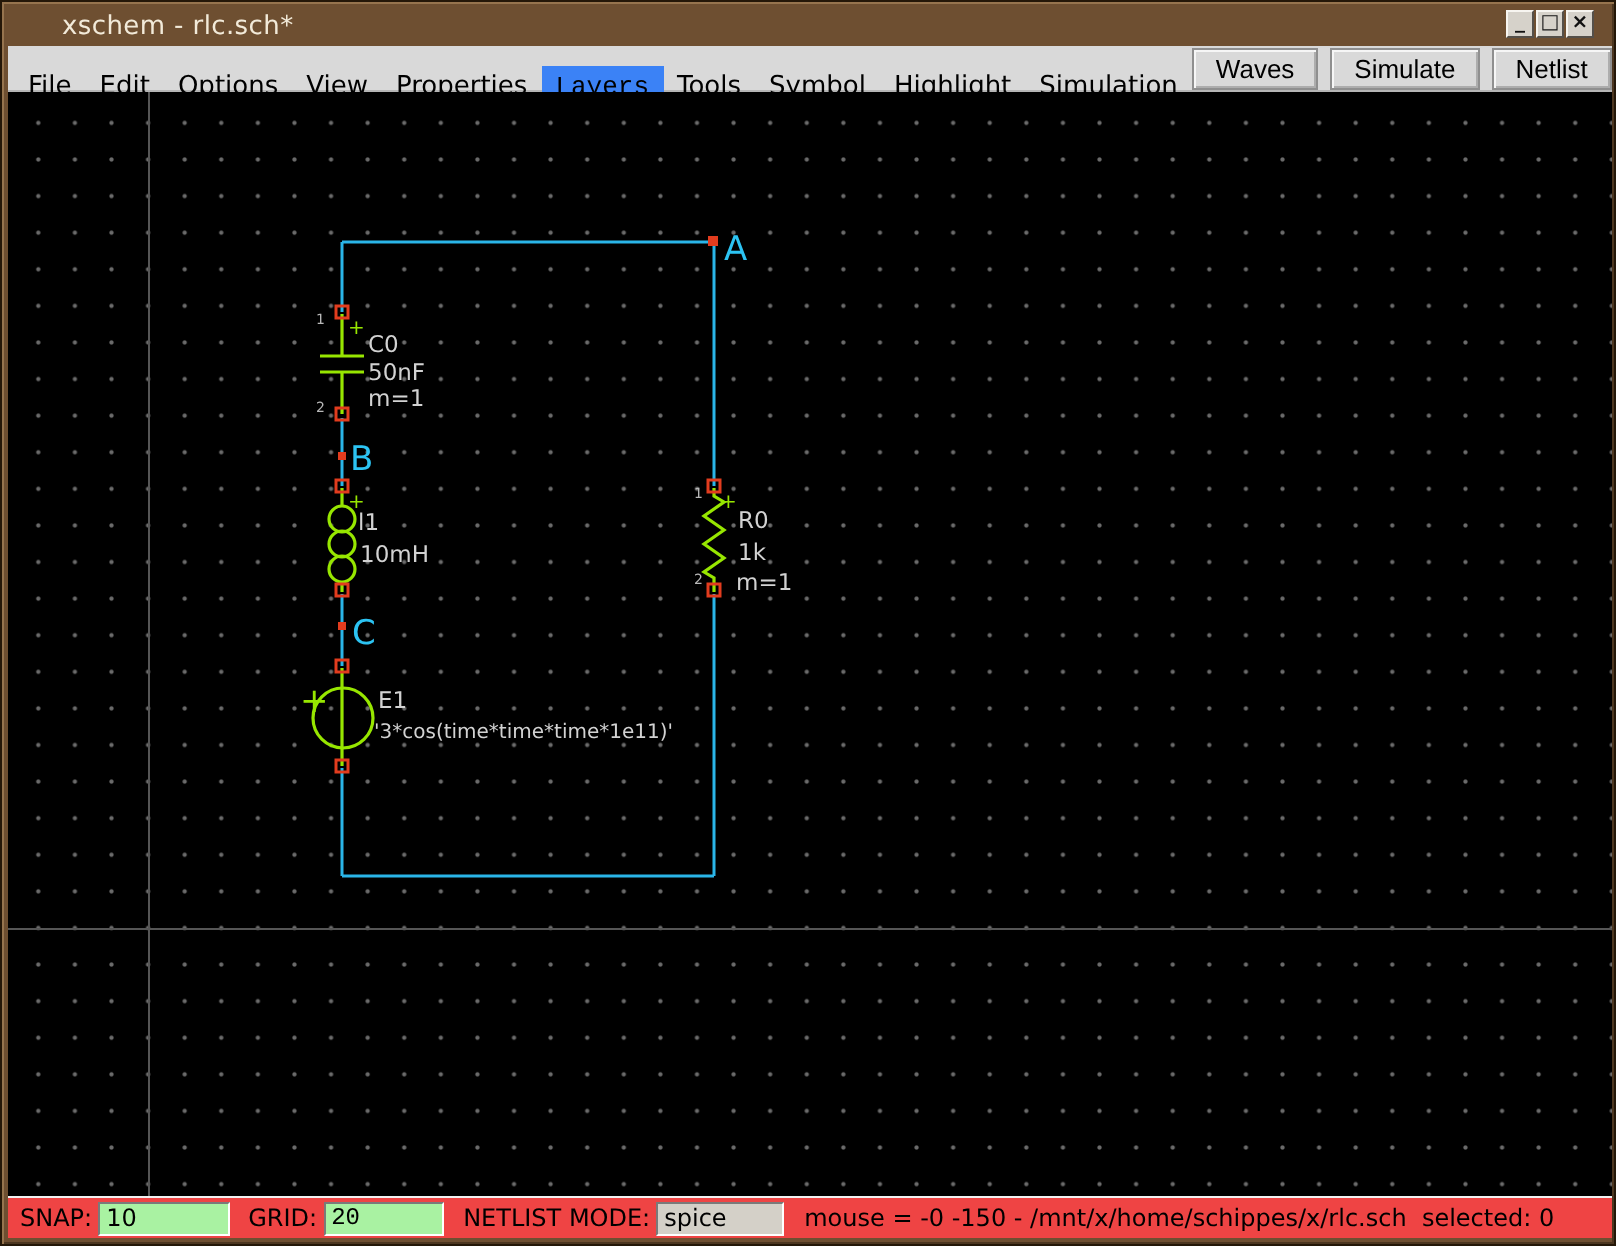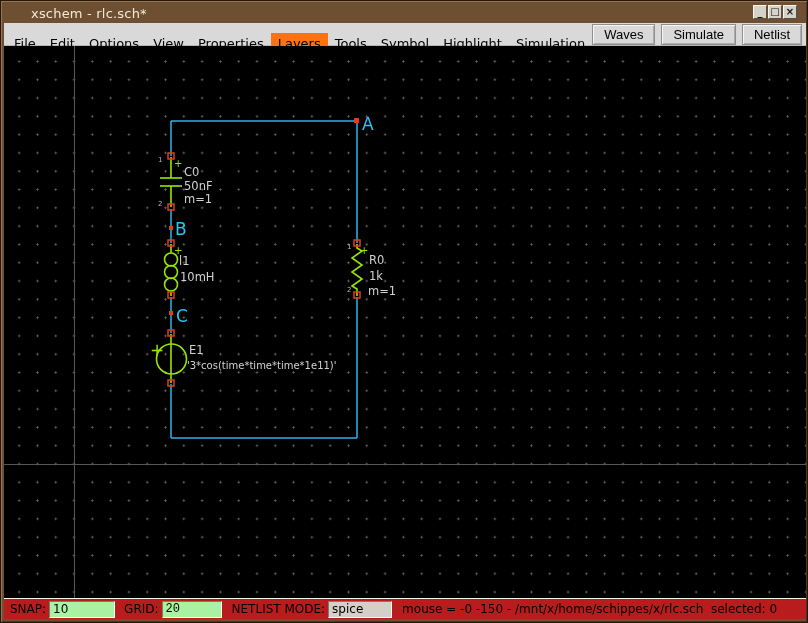--- a/index.html
+++ b/index.html
@@ -31,21 +31,21 @@
   
   .menubar {
     position:absolute; left:3px; top:22px; width:802px; height:23px;
     background:#d9d9d9; display:flex; align-items:center;
     border-bottom:1px solid #b5b5b5;
   }
   .menu-items { display:flex; align-items:center; padding-left:3px;margin-top:19px; }
   .menu-item {
     font-size:13px; color:#000; padding:3px 7px; white-space:nowrap;
   }
-  .menu-item.active { background:#f97316; }
+  .menu-item.active { background:#3b82f6;font-family:Liberation Mono, monospace; }
   .menu-buttons { margin-left:auto; display:flex; align-items:center; padding-right:2px; }
   .menu-btn {
     font-size:13px; color:#000; background:#d9d9d9;
     border:1px solid #8f8f8f;
     box-shadow: inset 1px 1px 0 #f6f6f6, inset -1px -1px 0 #adadad;
     padding:2px 11px; margin-right:6px; white-space:nowrap;
   }
 
   
   .canvas {
@@ -56,21 +56,21 @@
     background-position:6px 6.3px;
     overflow:hidden;
   }
   .axis-v { position:absolute; left:70px; top:0; width:1px; height:100%; background:#565656; }
   .axis-h { position:absolute; left:0; top:418px; width:100%; height:1px; background:#565656; }
   .canvas svg { position:absolute; left:0; top:0; }
 
   
   .statusbar {
     position:absolute; left:3px; top:597px; width:802px; height:21px;
-    background:#b91c1c; border-top:1px solid #f2f2f2;
+    background:#ef4444; border-top:1px solid #f2f2f2;
     display:flex; align-items:center; font-size:12px; color:#000;
   }
   .sb-label { margin-left:6px; white-space:nowrap; }
   .sb-input {
     height:17px; border:1px solid; font-family:inherit;
     border-color:#7a7a7a #ffffff #ffffff #7a7a7a;
     font-size:12px; padding:0 3px; margin-left:3px; color:#000;
   }
   .sb-green { background:#a9f2a2; }
   .sb-gray  { background:#d4d0c8; }

